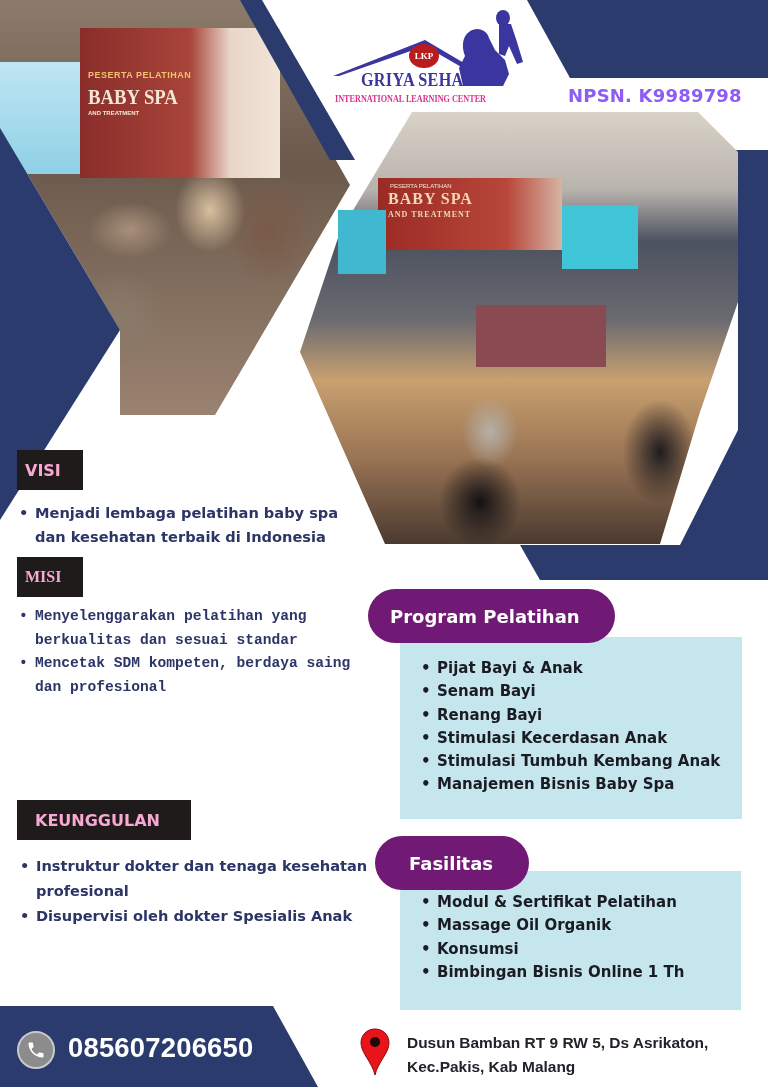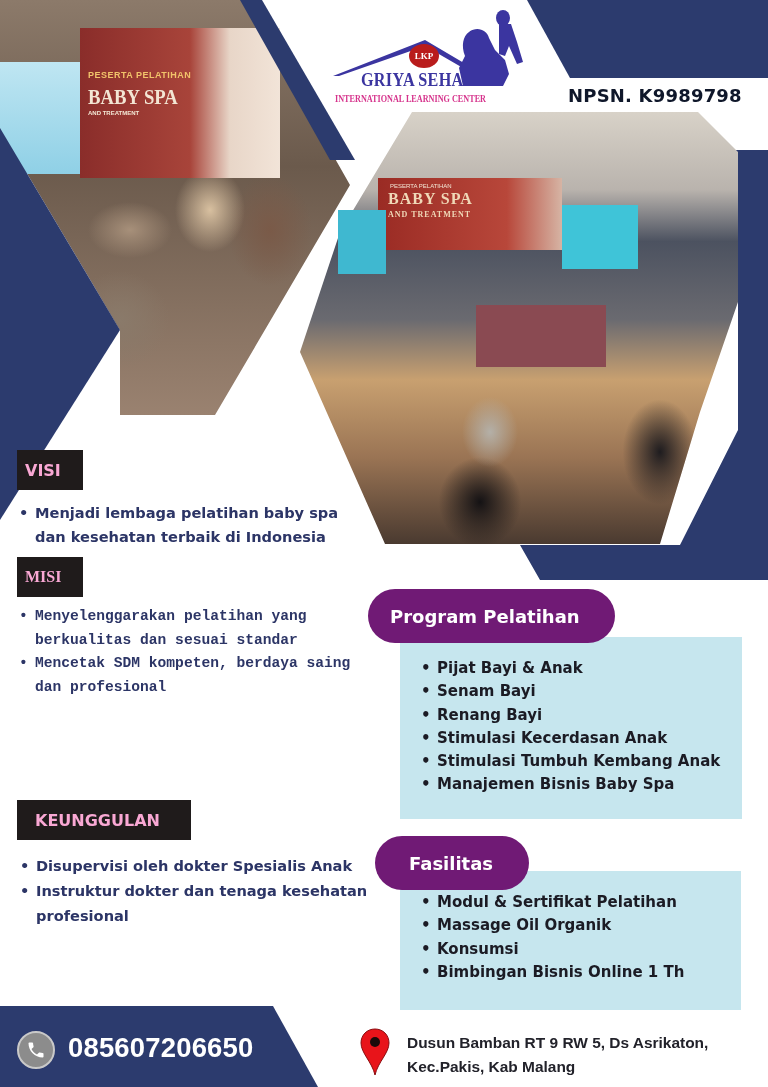--- a/index.html
+++ b/index.html
@@ -54,21 +54,21 @@
 
     
     #logo { left: 333px; top: 6px; width: 200px; height: 100px; }
     #logo-roof { left: 0; top: 30px; }
     #logo-lkp { left: 76px; top: 38px; width: 30px; height: 24px; border-radius: 50%; background: #b91c1c;
       color: #fff; font: bold 9px "Liberation Serif", serif; display: flex; align-items: center; justify-content: center; }
     #logo-title { left: 28px; top: 64px; color: #3b35a0; font: bold 18px "Liberation Serif", serif; transform: scaleX(.9); transform-origin: left; letter-spacing: .3px; }
     #logo-subtitle { left: 2px; top: 88px; color: #d6338c; font: bold 9.5px "Liberation Serif", serif; white-space: nowrap; transform: scaleX(.86); transform-origin: left; }
     #logo-mother { left: 126px; top: 0; }
 
-    #npsn { left: 568px; top: 85px; color: #0f172a; font: bold 18px "DejaVu Sans", sans-serif; letter-spacing: .2px; }
+    #npsn { left: 568px; top: 85px; color: #8b5cf6; font: bold 18px "DejaVu Sans", sans-serif; letter-spacing: .2px; }
 
     
     .black-head { background: #1f1b1b; color: #f9a8d4; font: bold 16px "DejaVu Sans", sans-serif;
       display: flex; align-items: center; padding: 0 8px; height: 40px; }
     #visi-head { left: 17px; top: 450px; width: 66px; }
     #misi-head { left: 17px; top: 557px; width: 66px; font-family: Liberation Serif, serif; }
     #keunggulan-head { left: 17px; top: 800px; width: 174px; padding-left: 18px; }
 
     .list { list-style: none; color: #2c3566; font: bold 14.6px "DejaVu Sans", sans-serif; line-height: 23.5px; }
     .list li { position: relative; padding-left: 18px; }
@@ -145,22 +145,22 @@
 </ul>
 
 <div id="misi-head" class="abs black-head">MISI</div>
 <ul id="misi-list" class="abs list">
   <li>Menyelenggarakan pelatihan yang berkualitas dan sesuai standar</li>
   <li>Mencetak SDM kompeten, berdaya saing dan profesional</li>
 </ul>
 
 <div id="keunggulan-head" class="abs black-head">KEUNGGULAN</div>
 <ul id="keunggulan-list" class="abs list">
+  <li>Instruktur dokter dan tenaga kesehatan profesional</li>
   <li>Disupervisi oleh dokter Spesialis Anak</li>
-  <li>Instruktur dokter dan tenaga kesehatan profesional</li>
 </ul>
 
 <div id="program-panel" class="abs panel"></div>
 <div id="program-pill" class="abs pill">Program Pelatihan</div>
 <ul id="program-list" class="abs panel-list">
   <li>Pijat Bayi &amp; Anak</li>
   <li>Senam Bayi</li>
   <li>Renang Bayi</li>
   <li>Stimulasi Kecerdasan Anak</li>
   <li>Stimulasi Tumbuh Kembang Anak</li>

